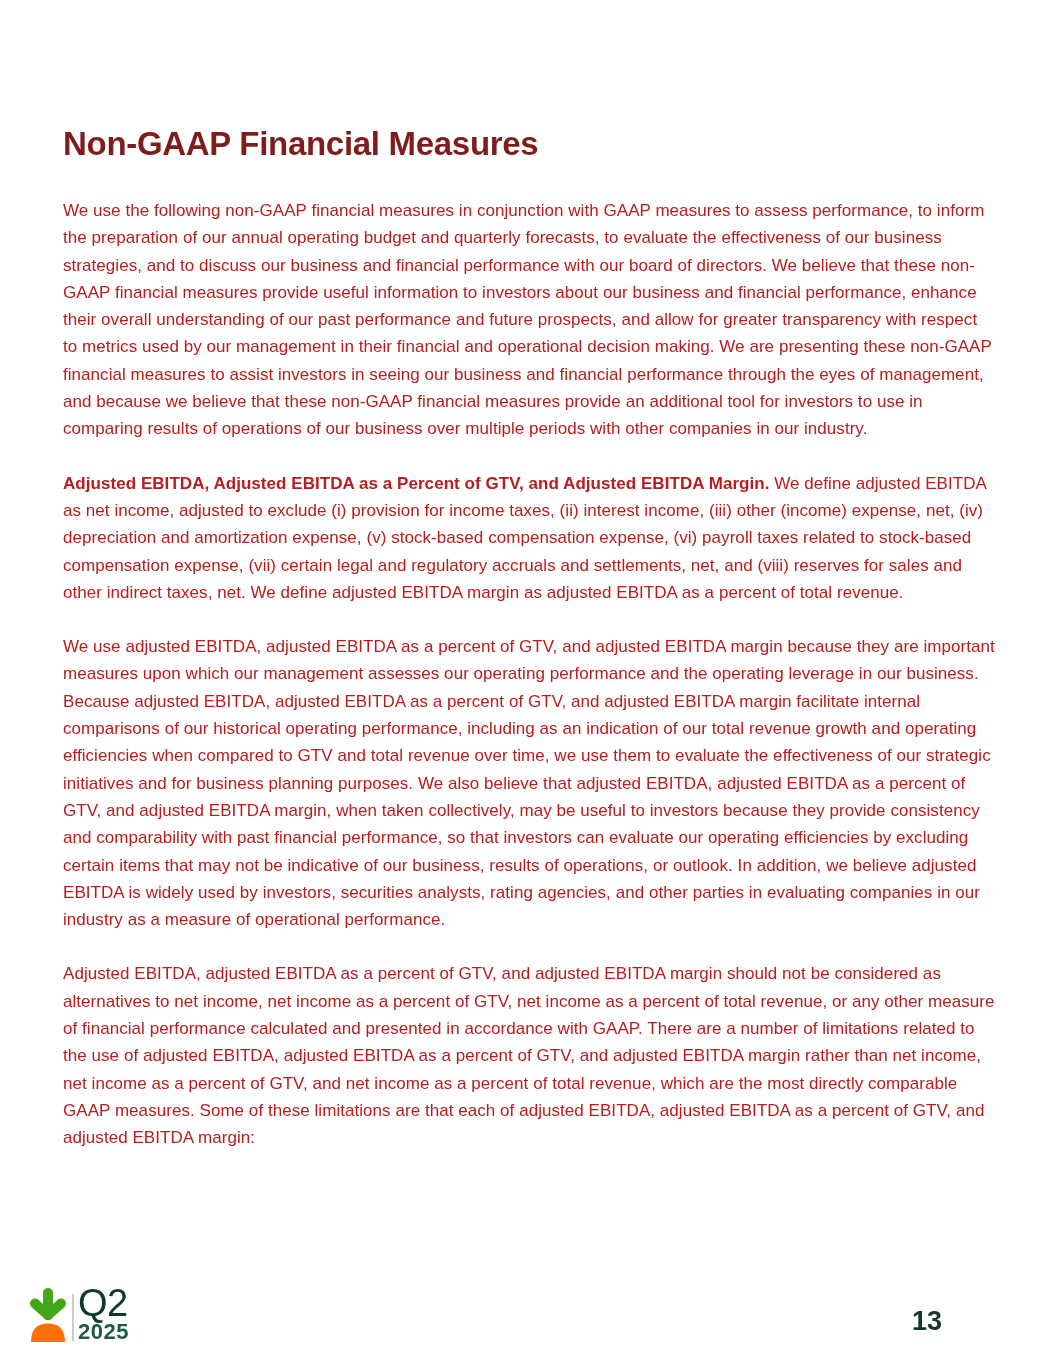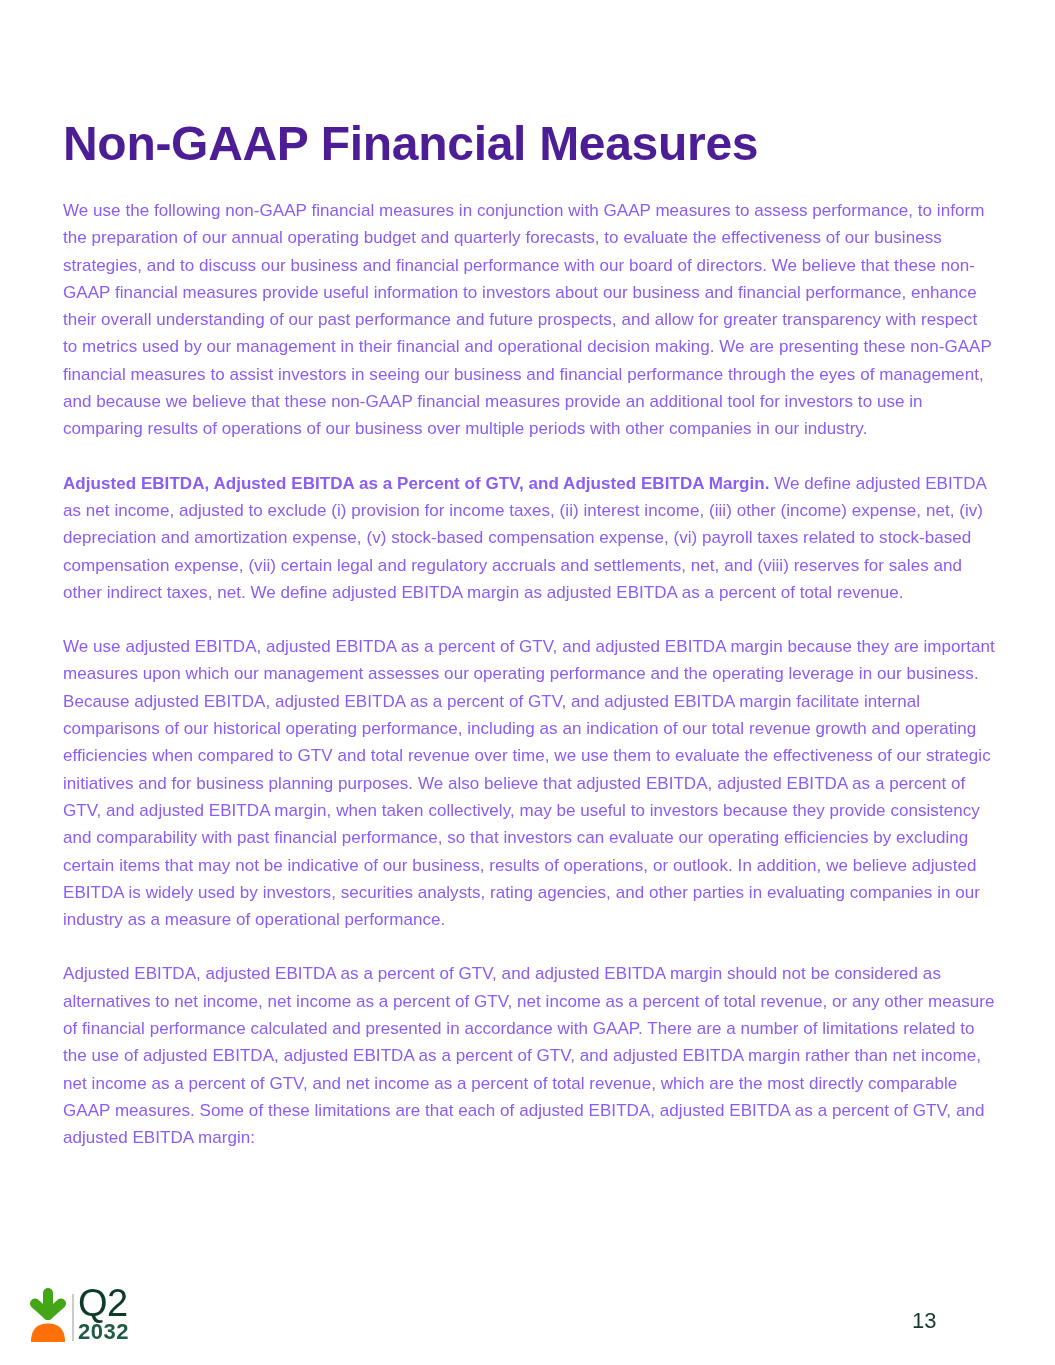--- a/index.html
+++ b/index.html
@@ -16,31 +16,31 @@
     overflow: hidden;
   }
   .content {
     position: absolute;
     left: 63px;
     top: 124px;
     width: 932px;
   }
   h1.doc-title {
     margin: 0 0 33px 0;
-    font-size: 48px;
+    font-size: 33px;
     line-height: 40px;
     font-weight: 700;
     letter-spacing: -0.3px;
-    color: #4c1d95;
+    color: #7f1d1d;
   }
   p.body-para {
     margin: 0 0 27px 0;
     font-size: 17px;
     line-height: 27.3px;
-    color: #8b5cf6;
+    color: #b91c1c;
     letter-spacing: 0.05px;
   }
   p.body-para .lead-bold {
     font-weight: 700;
   }
   
   .footer-logo {
     position: absolute;
     left: 28px;
     top: 1287px;
@@ -72,23 +72,23 @@
     font-size: 22px;
     line-height: 21px;
     font-weight: 700;
     letter-spacing: 0.5px;
     color: #1f5b40;
   }
   .page-number {
     position: absolute;
     left: 912px;
     top: 1308px;
-    font-size: 22px;
+    font-size: 27px;
     line-height: 26px;
-    font-weight: 400;
+    font-weight: 700;
     color: #16382a;
   }
 </style>
 </head>
 <body>
 
 <div class="page">
 
   <div class="content">
     <h1 class="doc-title">Non-GAAP Financial Measures</h1>
@@ -108,17 +108,17 @@
       <path d="M7 16.5 L20 28"></path>
       <path d="M33 16.5 L20 28"></path>
     </g>
     <path d="M3 55 Q3 36.5 20 36.5 Q37 36.5 37 55 Z" fill="#ff7009"></path>
   </svg>
 
   <div class="footer-divider"></div>
 
   <div class="footer-quarter">Q2</div>
 
-  <div class="footer-year">2032</div>
+  <div class="footer-year">2025</div>
 
   <div class="page-number">13</div>
 
 </div>
 
 </body></html>

